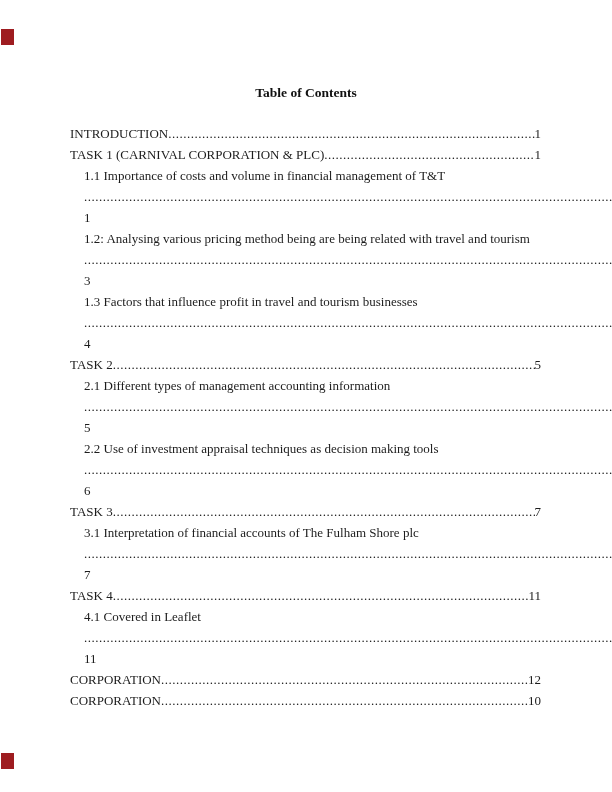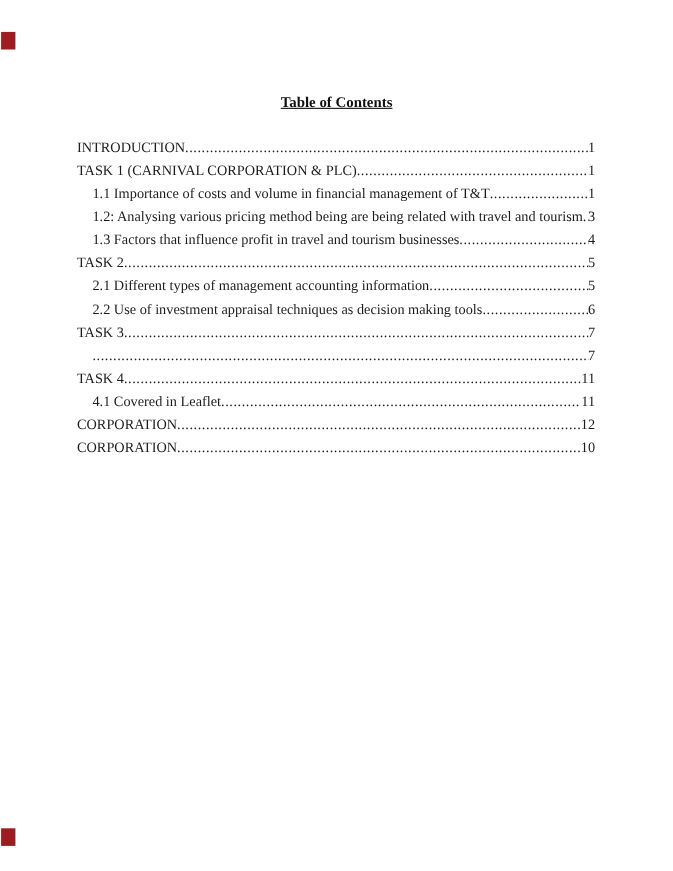--- a/index.html
+++ b/index.html
@@ -30,33 +30,32 @@
   .corner-mark.top { top: 29px; }
   .corner-mark.bottom { top: 753px; }
   .title {
     margin: 0;
     padding-top: 84px;
     text-align: center;
     font-size: 13.5px;
     line-height: 17px;
     font-weight: bold;
     color: #111111;
-    text-decoration: underline;
   }
   .toc {
     margin-top: 22px;
     padding: 0 71px 0 70px;
     font-size: 13px;
   }
   .toc-row {
     display: flex;
     align-items: baseline;
     line-height: 21px;
   }
-  .toc-row.indent { padding-left: 14px; }
+  .toc-row.indent { padding-left: 14px; flex-direction: column; }
   .toc-row .label { white-space: nowrap; flex: 0 0 auto; }
   .toc-row .dots {
     flex: 1 1 auto;
     overflow: hidden;
     white-space: nowrap;
     letter-spacing: 0.5px;
     min-width: 0;
   }
   .toc-row .pagenum { flex: 0 0 auto; white-space: nowrap; }
 </style>
@@ -118,20 +117,21 @@
     <span class="pagenum">6</span>
   </div>
 
   <div class="toc-row top-level">
     <span class="label">TASK 3</span>
     <span class="dots">............................................................................................................................................................................................................................................................................................................</span>
     <span class="pagenum">7</span>
   </div>
 
   <div class="toc-row indent">
+    <span class="label">3.1 Interpretation of financial accounts of The Fulham Shore plc</span>
     <span class="dots">............................................................................................................................................................................................................................................................................................................</span>
     <span class="pagenum">7</span>
   </div>
 
   <div class="toc-row top-level">
     <span class="label">TASK 4</span>
     <span class="dots">............................................................................................................................................................................................................................................................................................................</span>
     <span class="pagenum">11</span>
   </div>
 

